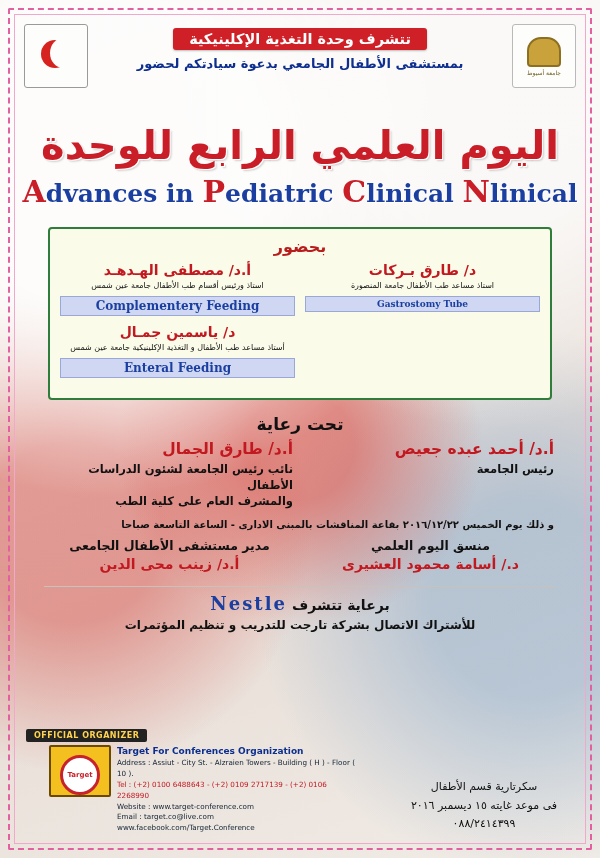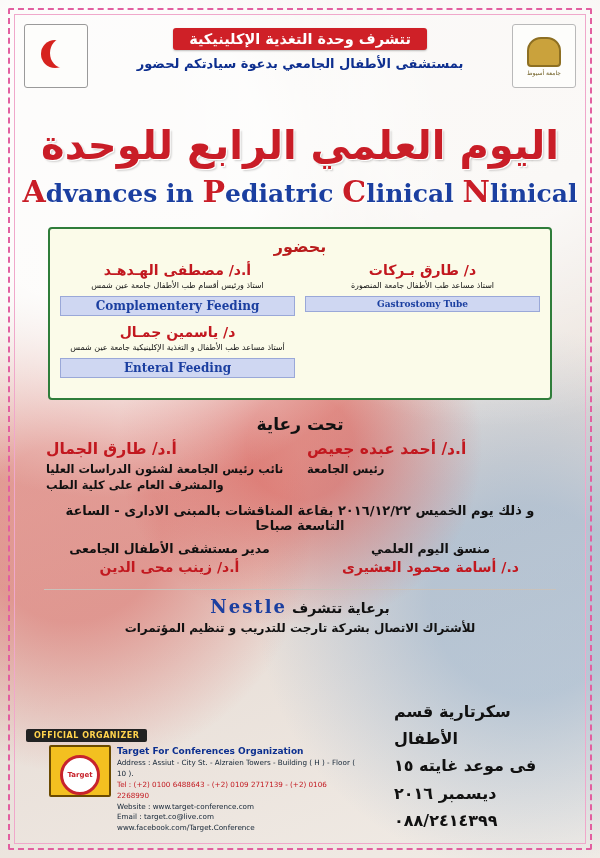--- a/index.html
+++ b/index.html
@@ -148,29 +148,29 @@
   .patronage{
     margin:14px 28px 0 28px;direction:rtl;
   }
   .pat-line{
     text-align:center;color:#111;font-weight:bold;font-size:17px;
     margin-bottom:6px;
   }
   .pat-row{
     display:flex;direction:rtl;gap:14px;
   }
-  .pat-col{flex:1;text-align:left;}
+  .pat-col{flex:1;text-align:right;}
   .pat-col .nm{
     color:#c2181f;font-weight:bold;font-size:15.5px;
   }
   .pat-col .rl{
     color:#111;font-weight:bold;font-size:11.5px;margin-top:3px;line-height:1.4;
   }
   .datetime{
-    text-align:center;color:#111;font-weight:bold;font-size:13px;
+    text-align:right;color:#111;font-weight:bold;font-size:10px;
     margin-top:10px;direction:rtl;
   }
   .coord-row{
     display:flex;direction:rtl;gap:14px;margin-top:8px;
   }
   .coord-col{flex:1;text-align:center;}
   .coord-col .rl{color:#111;font-weight:bold;font-size:12.5px;}
   .coord-col .nm{color:#c2181f;font-weight:bold;font-size:14px;margin-top:3px;}
 
   
@@ -212,21 +212,21 @@
   .org-logo .ring{
     width:34px;height:34px;border-radius:50%;
     background:#fff;border:3px solid #c8232c;
     display:flex;align-items:center;justify-content:center;
     font-size:7px;color:#c8232c;font-weight:bold;
   }
   .org-text{font-size:7.2px;color:#123;line-height:1.5;text-align:left;direction:ltr;}
   .org-text .t1{font-size:9px;font-weight:bold;color:#0c2f8f;}
   .org-text .red{color:#c2181f;}
   .sec{
-    text-align:left;direction:rtl;color:#111;font-weight:bold;font-size:16px;
+    text-align:center;direction:rtl;color:#111;font-weight:normal;font-size:11px;
     line-height:1.7;width:180px;
   }
   .contact-note{
     text-align:center;direction:rtl;color:#111;font-size:12px;font-weight:bold;
     margin-top:4px;
   }
 </style>
 </head>
 <body>
 
@@ -291,21 +291,21 @@
 
     <div class="patronage">
       <div class="pat-line">تحت رعاية</div>
       <div class="pat-row">
         <div class="pat-col">
           <div class="nm">أ.د/ أحمد عبده جعيص</div>
           <div class="rl">رئيس الجامعة</div>
         </div>
         <div class="pat-col">
           <div class="nm">أ.د/ طارق الجمال</div>
-          <div class="rl" style="white-space:pre-line">نائب رئيس الجامعة لشئون الدراسات العليا
+          <div class="rl" style="white-space:pre-line">نائب رئيس الجامعة لشئون الدراسات الأطفال
 والمشرف العام على كلية الطب</div>
         </div>
       </div>
 
       <div class="datetime">و ذلك يوم الخميس ٢٠١٦/١٢/٢٢ بقاعة المناقشات بالمبنى الادارى - الساعة التاسعة صباحا</div>
 
       <div class="coord-row">
         <div class="coord-col">
           <div class="rl">منسق اليوم العلمي</div>
           <div class="nm">د./ أسامة محمود العشيرى</div>

